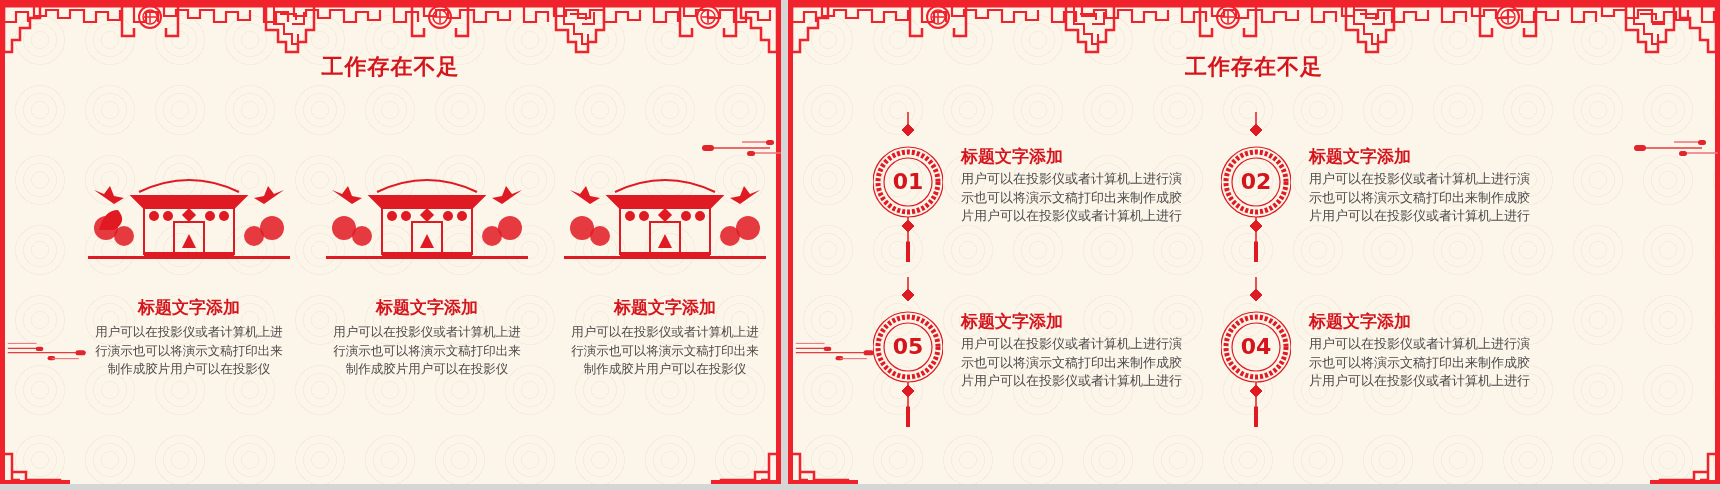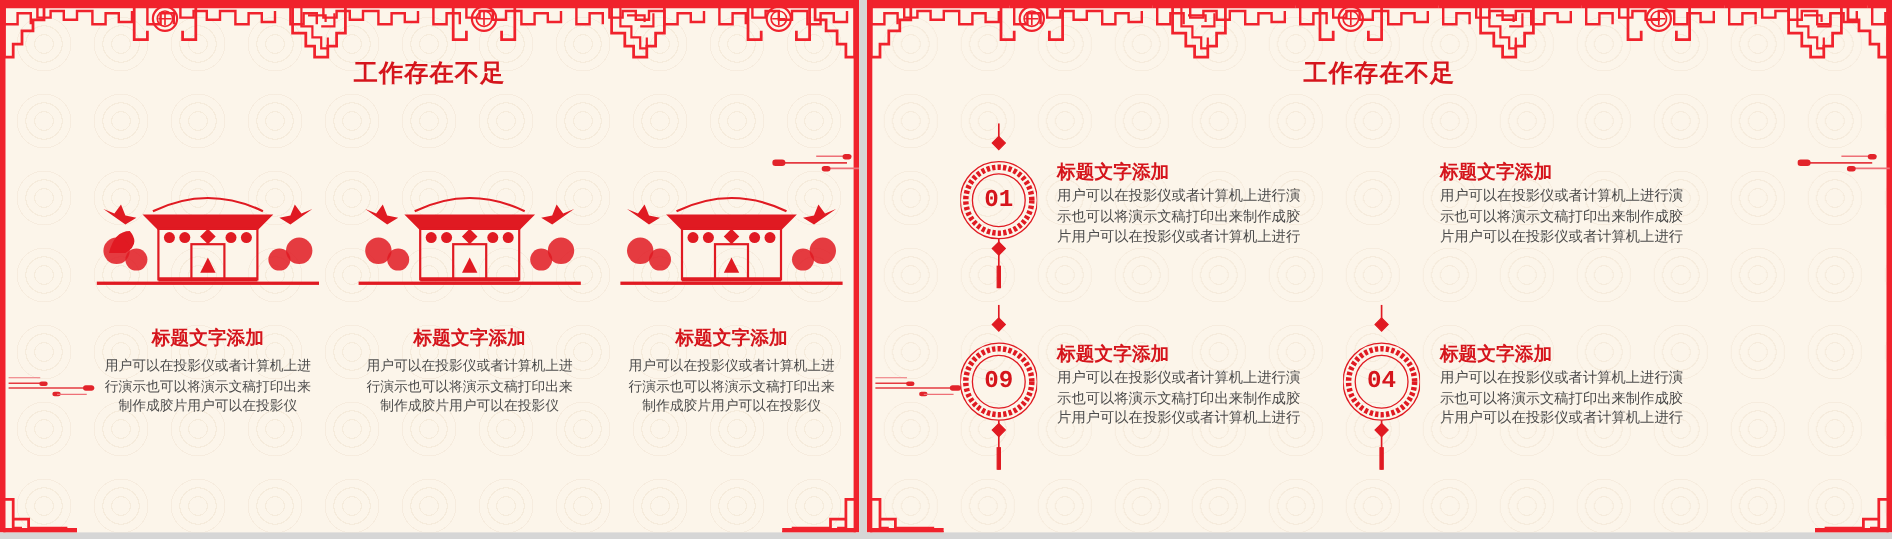--- a/index.html
+++ b/index.html
@@ -42,21 +42,21 @@
   .card .art { width: 210px; height: 92px; margin: 0 auto; }
   .card .ctitle { margin-top: 30px; font-size: 17px; font-weight: bold; color: #d5151c; }
   .card .cbody { margin-top: 4px; font-size: 12.5px; line-height: 18.5px; color: #4b4b4b; padding: 0 6px; text-align: center; }
 
   
   .item { position: absolute; width: 340px; height: 150px; }
   .knot { position: absolute; left: 0; top: 0; width: 70px; height: 150px; }
   .knot svg { width: 100%; height: 100%; }
   .knot .num {
     position: absolute; left: 0; width: 70px; top: 57px; text-align: center;
-    font-size: 22px; font-weight: bold; color: #d5151c; font-family: Liberation Mono, monospace;
+    font-size: 22px; font-weight: bold; color: #d5151c;
   }
   .item .ititle { position: absolute; left: 88px; top: 33px; font-size: 17px; font-weight: bold; color: #d5151c; }
   .item .ibody { position: absolute; left: 88px; top: 58px; width: 230px; font-size: 13px; line-height: 18.5px; color: #4b4b4b; }
 </style>
 </head>
 <body>
 
 <svg width="0" height="0" style="position:absolute">
   <defs>
 
@@ -313,39 +313,54 @@
           <rect x="33.5" y="130" width="3" height="20" fill="#e01a22"></rect>
         </g>
       </svg>
       <div class="num">01</div>
     </div>
     <div class="ititle">标题文字添加</div>
     <div class="ibody">用户可以在投影仪或者计算机上进行演示也可以将演示文稿打印出来制作成胶片用户可以在投影仪或者计算机上进行</div>
   </div>
 
   <div class="item" style="left:433px; top:112px;">
+    <div class="knot">
+      <svg viewBox="0 0 70 150">
+        <g stroke="#e01a22" fill="none">
+          <path d="M35 0 V18" stroke-width="1.5"></path>
+          <path d="M35 12 l6 6 l-6 6 l-6 -6 z" fill="#e01a22"></path>
+          <circle cx="35" cy="70" r="30" stroke-width="5" stroke-dasharray="3 2"></circle>
+          <circle cx="35" cy="70" r="24" stroke-width="1.2"></circle>
+          <circle cx="35" cy="70" r="35" stroke-width="1.2"></circle>
+          <path d="M35 105 V150" stroke-width="1.5"></path>
+          <path d="M35 108 l6 6 l-6 6 l-6 -6 z" fill="#e01a22"></path>
+          <rect x="33.5" y="130" width="3" height="20" fill="#e01a22"></rect>
+        </g>
+      </svg>
+      <div class="num">02</div>
+    </div>
     <div class="ititle">标题文字添加</div>
     <div class="ibody">用户可以在投影仪或者计算机上进行演示也可以将演示文稿打印出来制作成胶片用户可以在投影仪或者计算机上进行</div>
   </div>
 
   <div class="item" style="left:85px; top:277px;">
     <div class="knot">
       <svg viewBox="0 0 70 150">
         <g stroke="#e01a22" fill="none">
           <path d="M35 0 V18" stroke-width="1.5"></path>
           <path d="M35 12 l6 6 l-6 6 l-6 -6 z" fill="#e01a22"></path>
           <circle cx="35" cy="70" r="30" stroke-width="5" stroke-dasharray="3 2"></circle>
           <circle cx="35" cy="70" r="24" stroke-width="1.2"></circle>
           <circle cx="35" cy="70" r="35" stroke-width="1.2"></circle>
           <path d="M35 105 V150" stroke-width="1.5"></path>
           <path d="M35 108 l6 6 l-6 6 l-6 -6 z" fill="#e01a22"></path>
           <rect x="33.5" y="130" width="3" height="20" fill="#e01a22"></rect>
         </g>
       </svg>
-      <div class="num">09</div>
+      <div class="num">05</div>
     </div>
     <div class="ititle">标题文字添加</div>
     <div class="ibody">用户可以在投影仪或者计算机上进行演示也可以将演示文稿打印出来制作成胶片用户可以在投影仪或者计算机上进行</div>
   </div>
 
   <div class="item" style="left:433px; top:277px;">
     <div class="knot">
       <svg viewBox="0 0 70 150">
         <g stroke="#e01a22" fill="none">
           <path d="M35 0 V18" stroke-width="1.5"></path>

